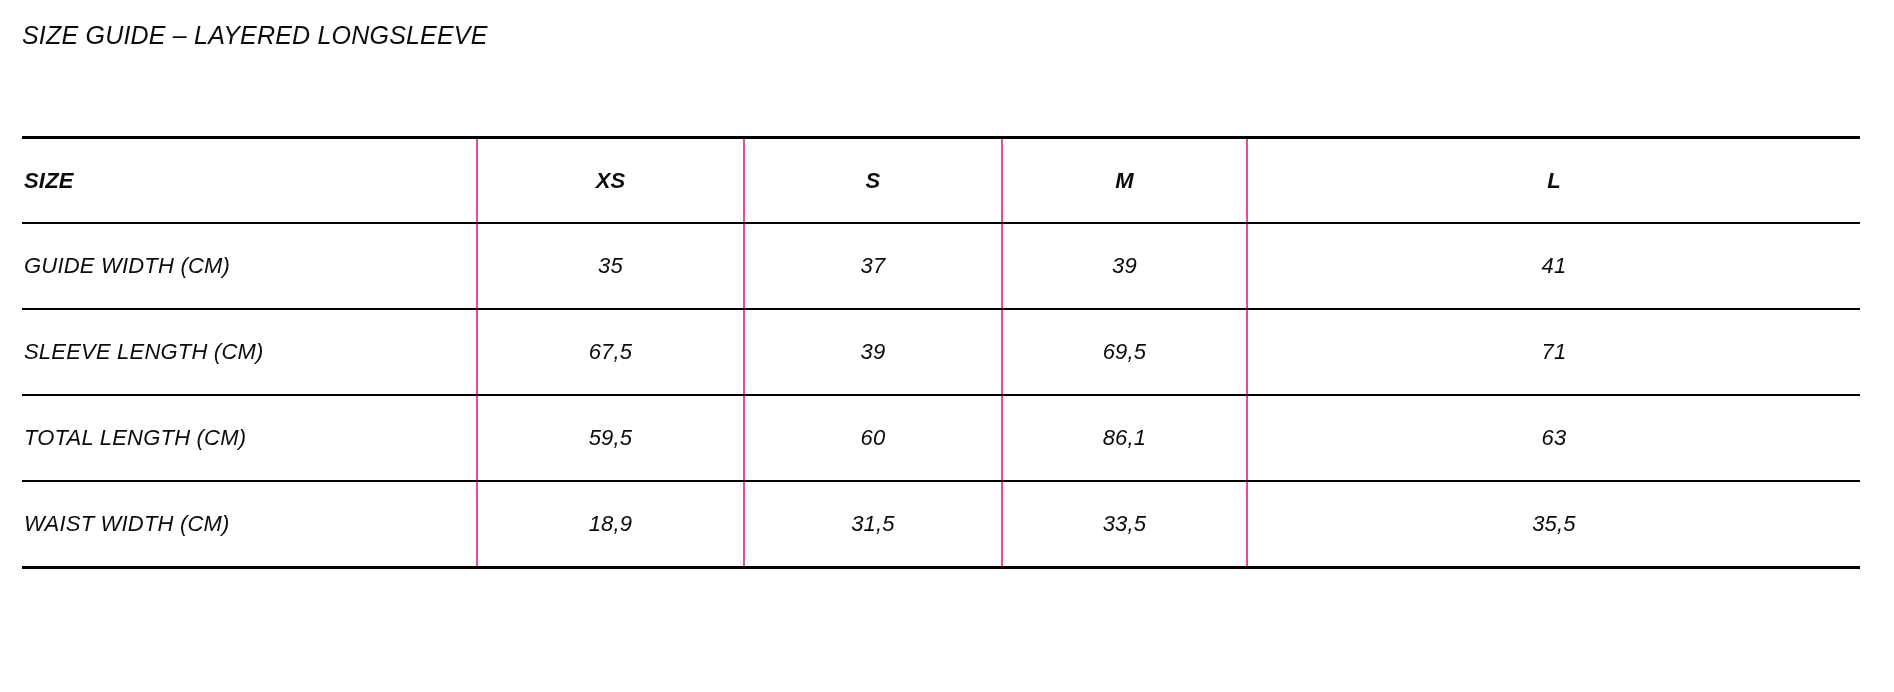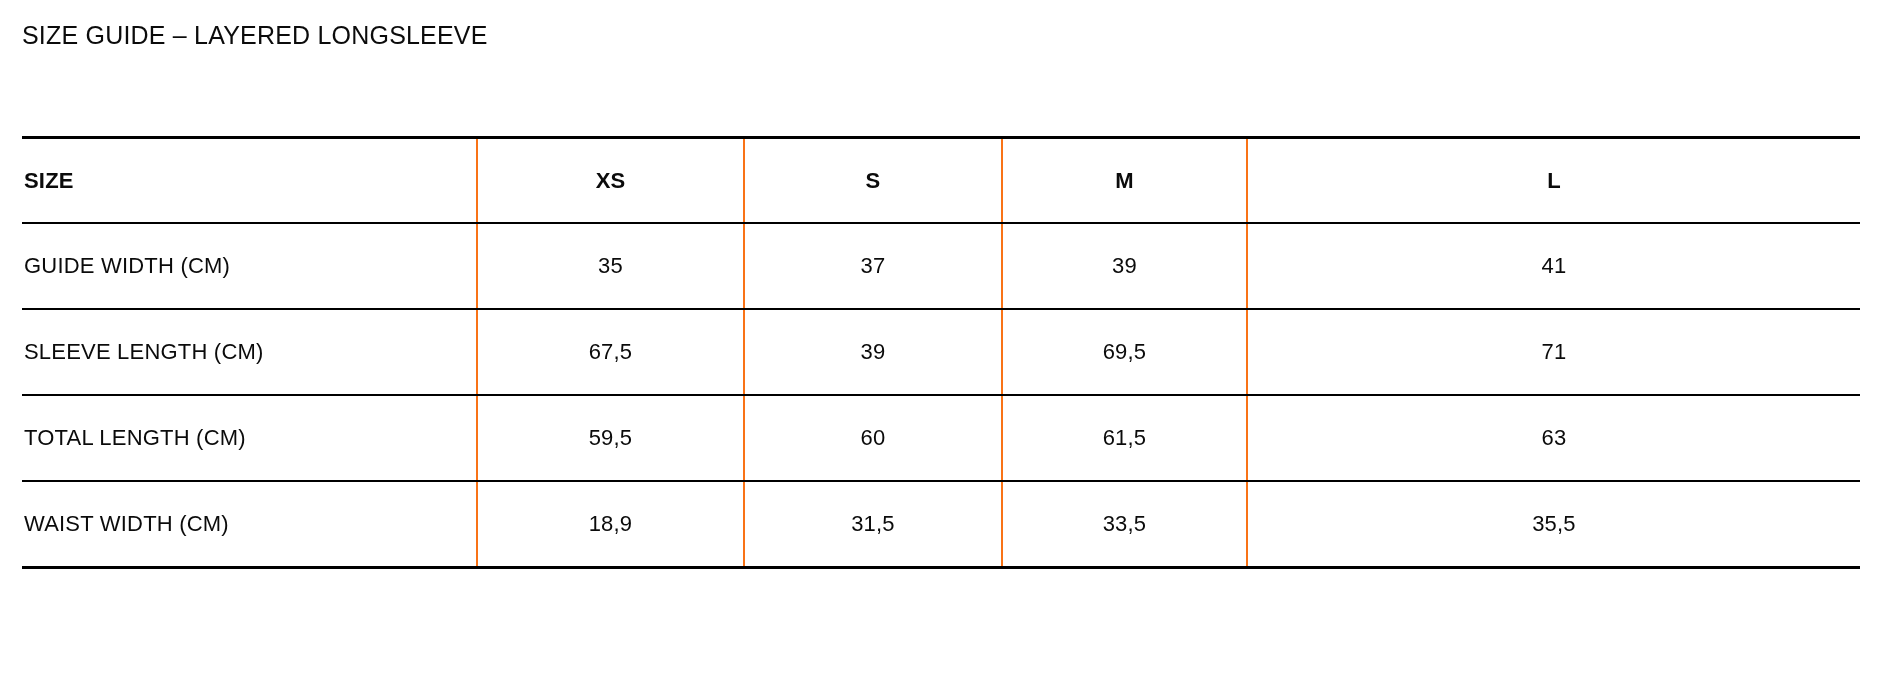--- a/index.html
+++ b/index.html
@@ -13,20 +13,21 @@
     font-family: "Liberation Sans", sans-serif;
     color: #000000;
     overflow: hidden;
   }
   .page {
     position: relative;
     width: 1894px;
     height: 576px;
     background: #ffffff;
     box-sizing: border-box;
+    font-style: italic;
   }
   .page-title {
     position: absolute;
     left: 22px;
     top: 20px;
     font-size: 25px;
     line-height: 30px;
     letter-spacing: 0.2px;
     font-weight: 400;
     color: #0b0b0b;
@@ -69,21 +70,21 @@
   }
   table.size-table th.col-label,
   table.size-table td.col-label {
     text-align: left;
     padding-left: 2px;
     white-space: nowrap;
   }
   table.size-table th.col-val,
   table.size-table td.col-val {
     text-align: center;
-    border-left: 2px solid #f97316;
+    border-left: 2px solid #ec4899;
   }
   table.size-table tbody tr:last-child th,
   table.size-table tbody tr:last-child td {
     border-bottom: 3px solid #000000;
   }
 </style>
 </head>
 <body>
 
 <div class="page">
@@ -120,21 +121,21 @@
           <td class="col-label">SLEEVE LENGTH (CM)</td>
           <td class="col-val">67,5</td>
           <td class="col-val">39</td>
           <td class="col-val">69,5</td>
           <td class="col-val">71</td>
         </tr>
         <tr>
           <td class="col-label">TOTAL LENGTH (CM)</td>
           <td class="col-val">59,5</td>
           <td class="col-val">60</td>
-          <td class="col-val">61,5</td>
+          <td class="col-val">86,1</td>
           <td class="col-val">63</td>
         </tr>
         <tr>
           <td class="col-label">WAIST WIDTH (CM)</td>
           <td class="col-val">18,9</td>
           <td class="col-val">31,5</td>
           <td class="col-val">33,5</td>
           <td class="col-val">35,5</td>
         </tr>
       </tbody>

